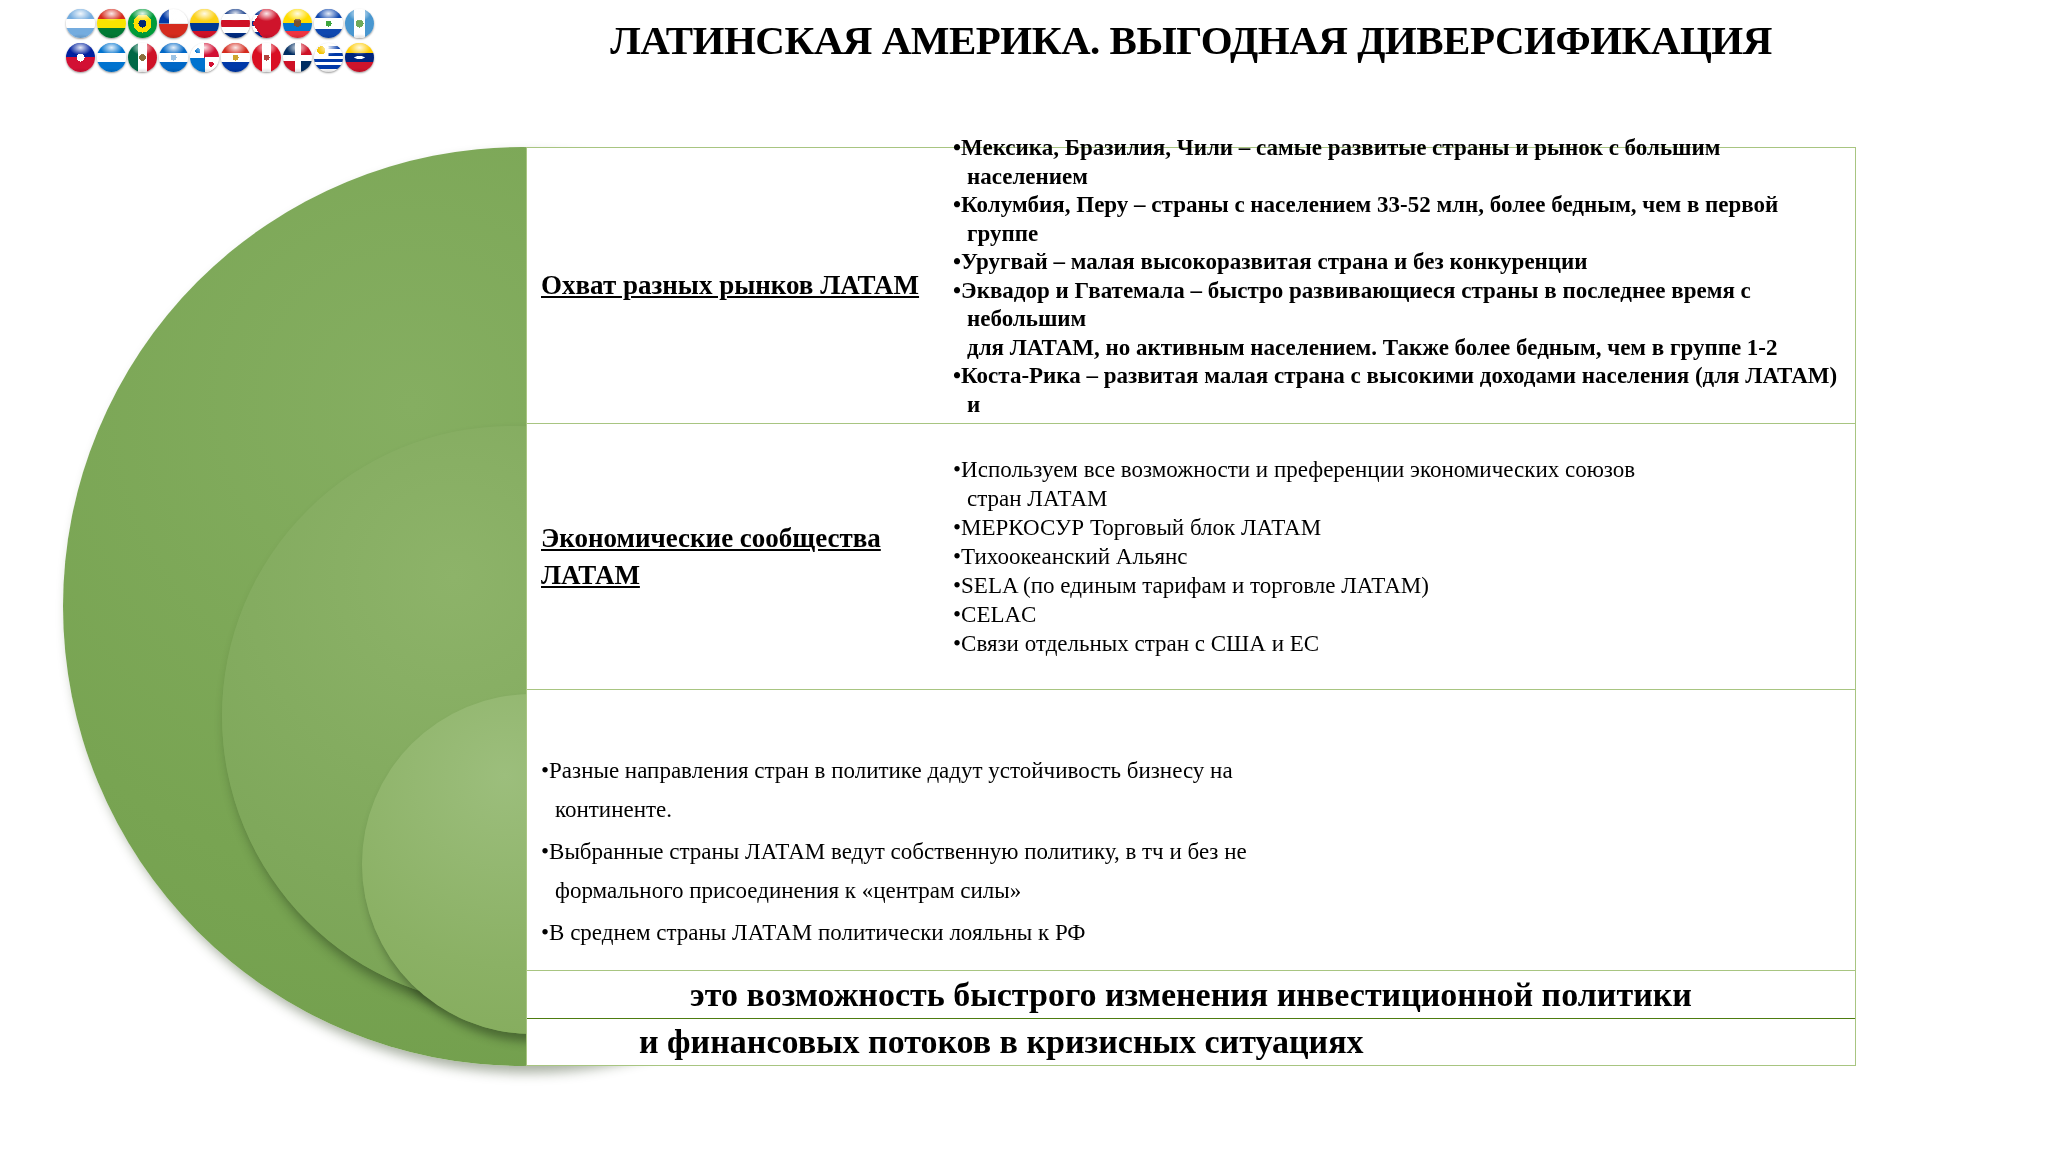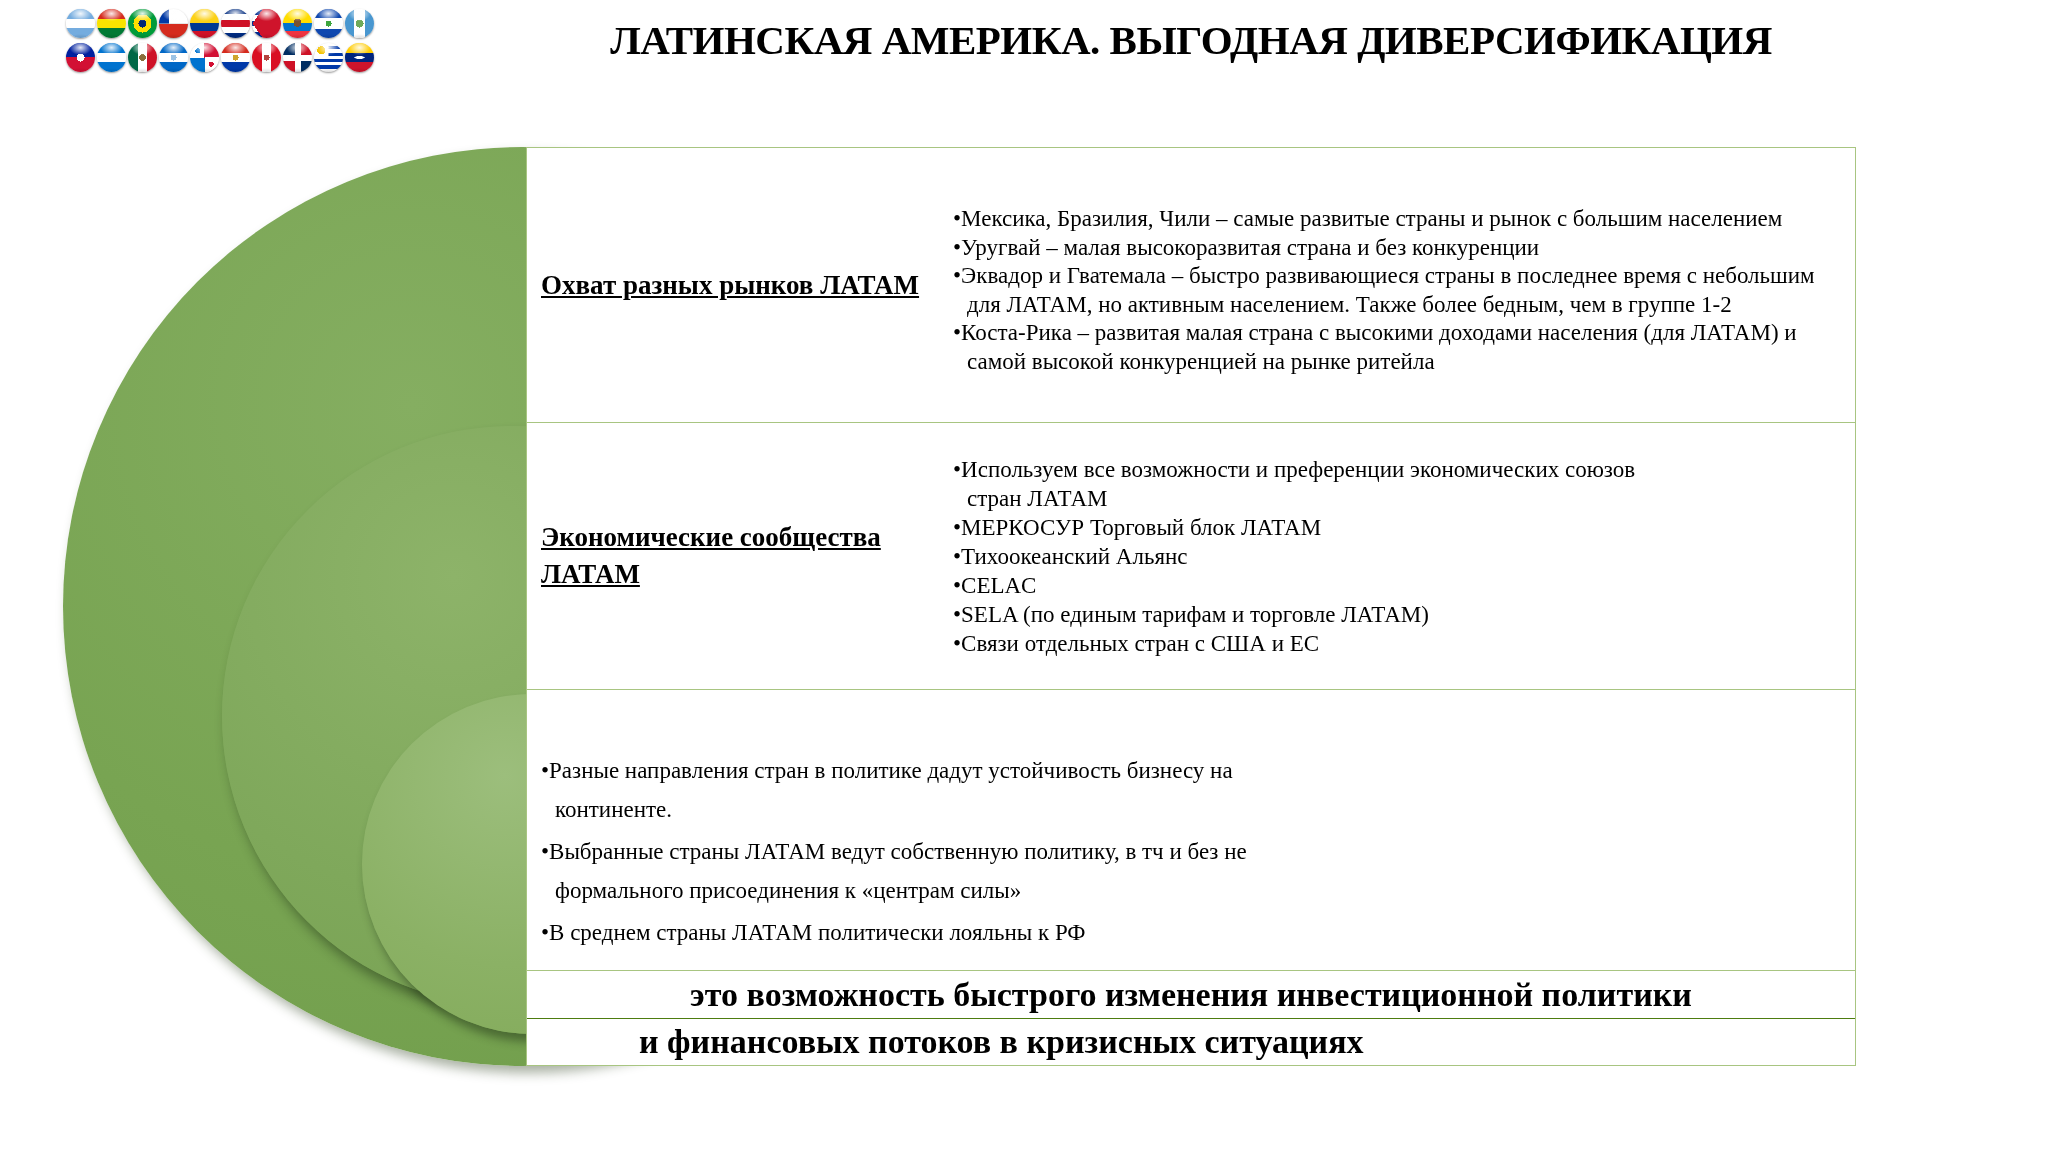--- a/index.html
+++ b/index.html
@@ -125,21 +125,21 @@
   .row-3{height:282px;}
   .row-label{
     width:412px;flex:none;font-weight:bold;font-size:27px;line-height:37px;
     white-space:pre-line;
     text-decoration:underline;
   }
   .row-bullets{
     flex:1;display:flex;flex-direction:column;justify-content:flex-end;
     padding-right:10px;font-size:23px;
   }
-  .row-1 .row-bullets{justify-content:flex-end;padding-top:11px;line-height:28.5px;}
+  .row-1 .row-bullets{justify-content:flex-end;padding-top:11px;line-height:28.5px;font-weight:bold;}
   .row-2 .row-bullets{line-height:29px;}
   .row-3 .row-bullets{line-height:39px;margin-top:45px;}
   .bullet{white-space:pre-line;padding-left:14px;text-indent:-14px;}
   .row-3 .bullet{margin-bottom:3px;}
   .bullet::before{content:"•";}
 
   .conclusion{
     box-sizing:border-box;background:#ffffff;border-bottom:1px solid #4d7c0f;
     font-weight:bold;font-size:34px;display:flex;align-items:center;
   }
@@ -201,20 +201,21 @@
   <h1 class="title">ЛАТИНСКАЯ АМЕРИКА. ВЫГОДНАЯ ДИВЕРСИФИКАЦИЯ</h1>
 
   <div class="panel">
 
     <section class="row row-1">
       <div class="row-label">Охват разных рынков ЛАТАМ</div>
       <div class="row-bullets">
 
           <div class="bullet">Мексика, Бразилия, Чили – самые развитые страны и рынок с большим населением</div>
 
+          <div class="bullet">Колумбия, Перу – страны с населением 33-52 млн, более бедным, чем в первой группе</div>
 
           <div class="bullet">Уругвай – малая высокоразвитая страна и без конкуренции</div>
 
           <div class="bullet">Эквадор и Гватемала – быстро развивающиеся страны в последнее время с небольшим
 для ЛАТАМ, но активным населением. Также более бедным, чем в группе 1-2</div>
 
           <div class="bullet">Коста-Рика – развитая малая страна с высокими доходами населения (для ЛАТАМ) и
 самой высокой конкуренцией на рынке ритейла</div>
 
         </div>
@@ -225,23 +226,23 @@
 ЛАТАМ</div>
       <div class="row-bullets">
 
           <div class="bullet">Используем все возможности и преференции экономических союзов
 стран ЛАТАМ</div>
 
           <div class="bullet">МЕРКОСУР Торговый блок ЛАТАМ</div>
 
           <div class="bullet">Тихоокеанский Альянс</div>
 
+          <div class="bullet">SELA (по единым тарифам и торговле ЛАТАМ)</div>
+
           <div class="bullet">CELAC</div>
-
-          <div class="bullet">SELA (по единым тарифам и торговле ЛАТАМ)</div>
 
           <div class="bullet">Связи отдельных стран с США и ЕС</div>
         </div>
     </section>
 
     <section class="row row-3">
       <div class="row-bullets">
 
           <div class="bullet">Разные направления стран в политике дадут устойчивость бизнесу на
 континенте.</div>

